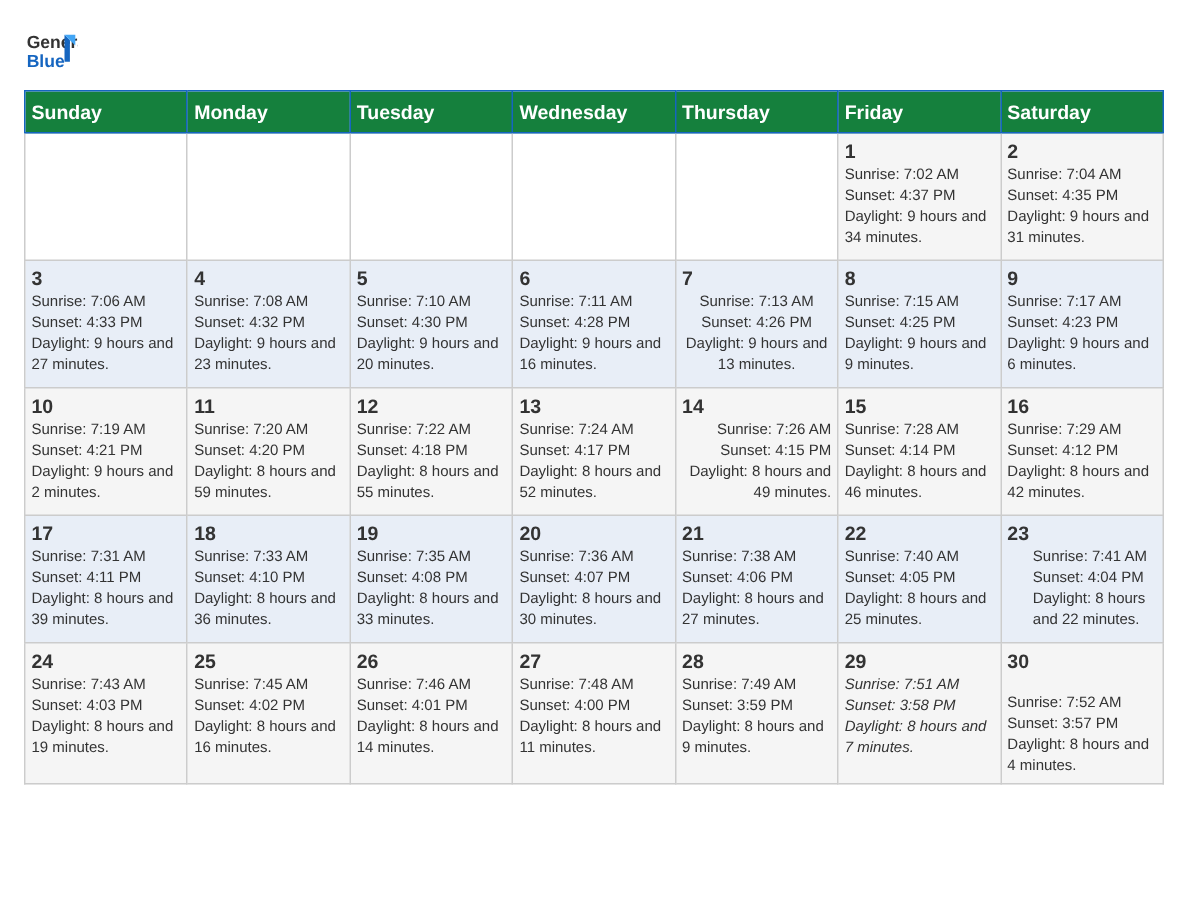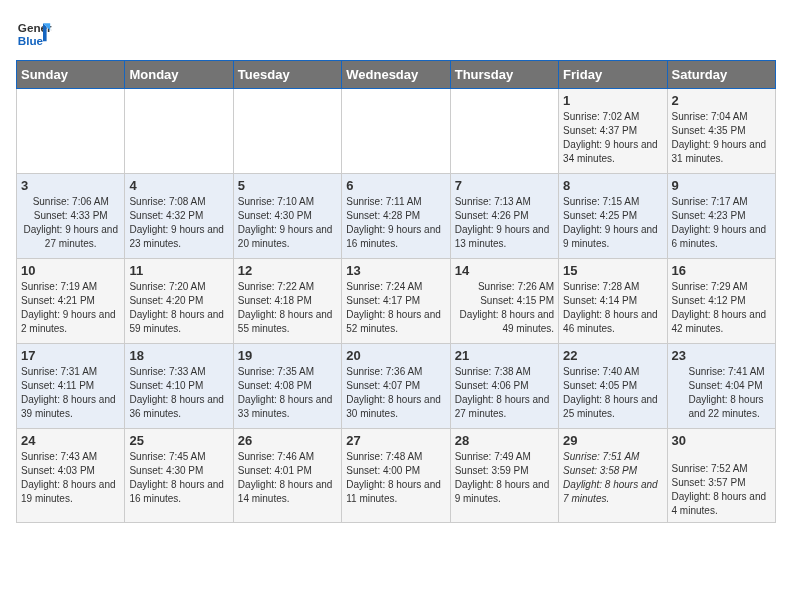--- a/index.html
+++ b/index.html
@@ -36,21 +36,21 @@
     .subtitle {
       font-size: 16px;
       color: #555;
     }
     table {
       width: 100%;
       border-collapse: collapse;
       table-layout: fixed;
     }
     thead th {
-      background-color: #737373;
+      background-color: #15803d;
       color: #fff;
       font-size: 13px;
       font-weight: bold;
       padding: 6px 4px;
       text-align: left;
       border: 1px solid #1565C0;
     }
     tbody td {
       vertical-align: top;
       font-size: 10.5px;
@@ -127,21 +127,21 @@
         <td>
           <span class="day-num">2</span>
           <div class="cell-info" style="white-space: pre-line;">Sunrise: 7:04 AM
 Sunset: 4:35 PM
 Daylight: 9 hours and 31 minutes.</div>
         </td>
       </tr>
       <tr>
         <td>
           <span class="day-num">3</span>
-          <div class="cell-info" style="white-space: pre-line; text-align: center;">Sunrise: 7:06 AM
+          <div class="cell-info" style="white-space: pre-line;">Sunrise: 7:06 AM
 Sunset: 4:33 PM
 Daylight: 9 hours and 27 minutes.</div>
         </td>
         <td>
           <span class="day-num">4</span>
           <div class="cell-info" style="white-space: pre-line;">Sunrise: 7:08 AM
 Sunset: 4:32 PM
 Daylight: 9 hours and 23 minutes.</div>
         </td>
         <td>
@@ -151,21 +151,21 @@
 Daylight: 9 hours and 20 minutes.</div>
         </td>
         <td>
           <span class="day-num">6</span>
           <div class="cell-info" style="white-space: pre-line;">Sunrise: 7:11 AM
 Sunset: 4:28 PM
 Daylight: 9 hours and 16 minutes.</div>
         </td>
         <td>
           <span class="day-num">7</span>
-          <div class="cell-info" style="white-space: pre-line;">Sunrise: 7:13 AM
+          <div class="cell-info" style="white-space: pre-line; text-align: center;">Sunrise: 7:13 AM
 Sunset: 4:26 PM
 Daylight: 9 hours and 13 minutes.</div>
         </td>
         <td>
           <span class="day-num">8</span>
           <div class="cell-info" style="white-space: pre-line;">Sunrise: 7:15 AM
 Sunset: 4:25 PM
 Daylight: 9 hours and 9 minutes.</div>
         </td>
         <td>
@@ -266,21 +266,21 @@
       <tr>
         <td>
           <span class="day-num">24</span>
           <div class="cell-info" style="white-space: pre-line;">Sunrise: 7:43 AM
 Sunset: 4:03 PM
 Daylight: 8 hours and 19 minutes.</div>
         </td>
         <td>
           <span class="day-num">25</span>
           <div class="cell-info" style="white-space: pre-line;">Sunrise: 7:45 AM
-Sunset: 4:30 PM
+Sunset: 4:02 PM
 Daylight: 8 hours and 16 minutes.</div>
         </td>
         <td>
           <span class="day-num">26</span>
           <div class="cell-info" style="white-space: pre-line;">Sunrise: 7:46 AM
 Sunset: 4:01 PM
 Daylight: 8 hours and 14 minutes.</div>
         </td>
         <td>
           <span class="day-num">27</span>

